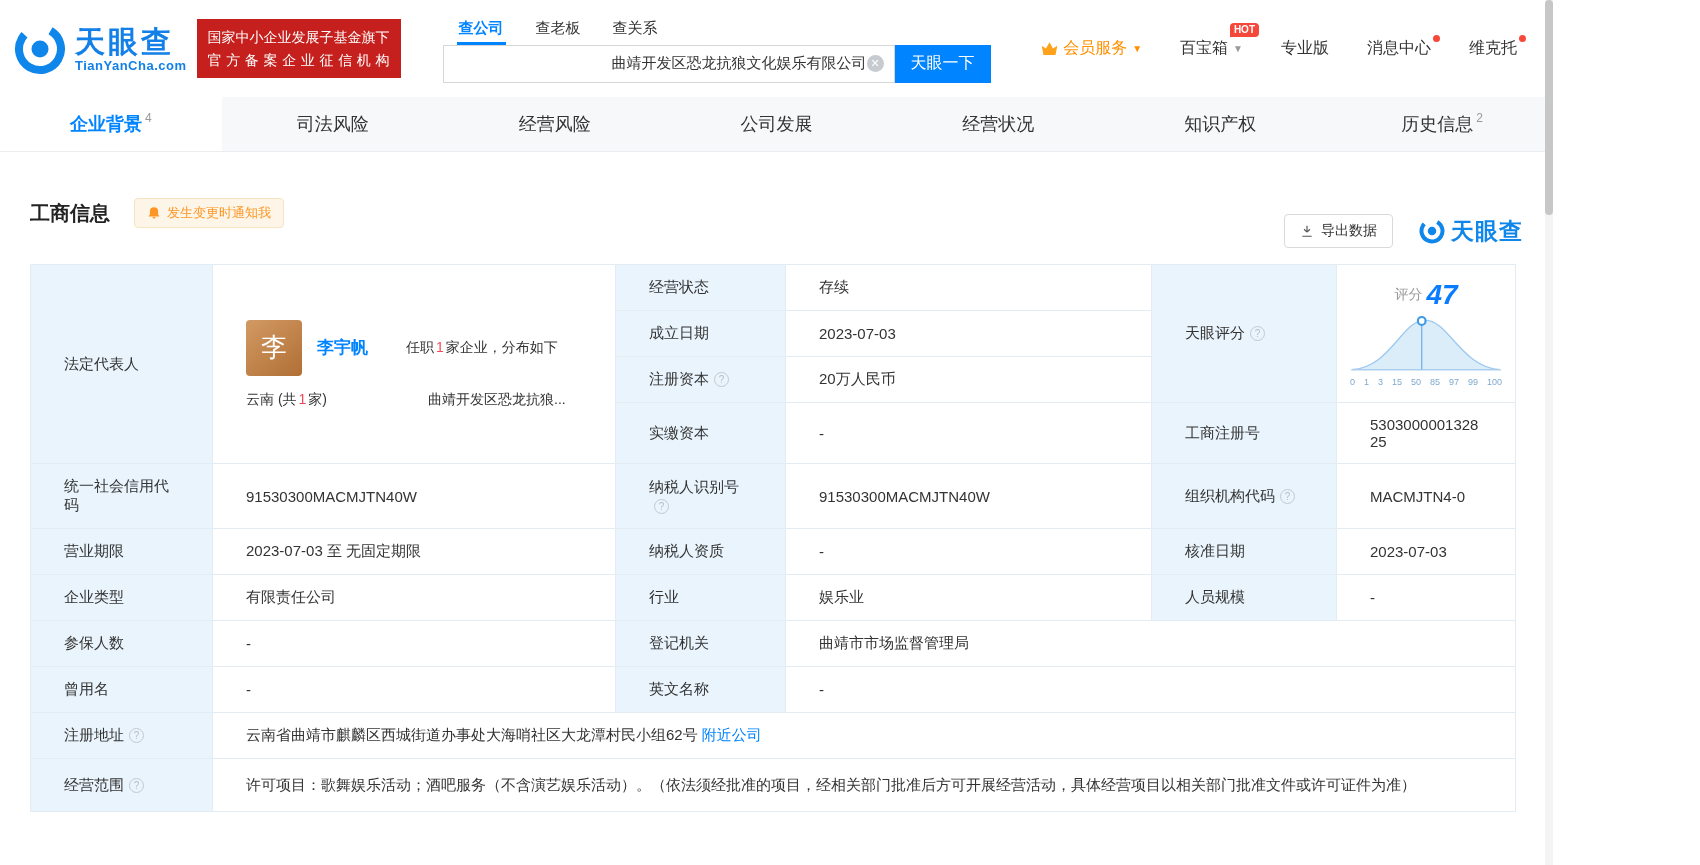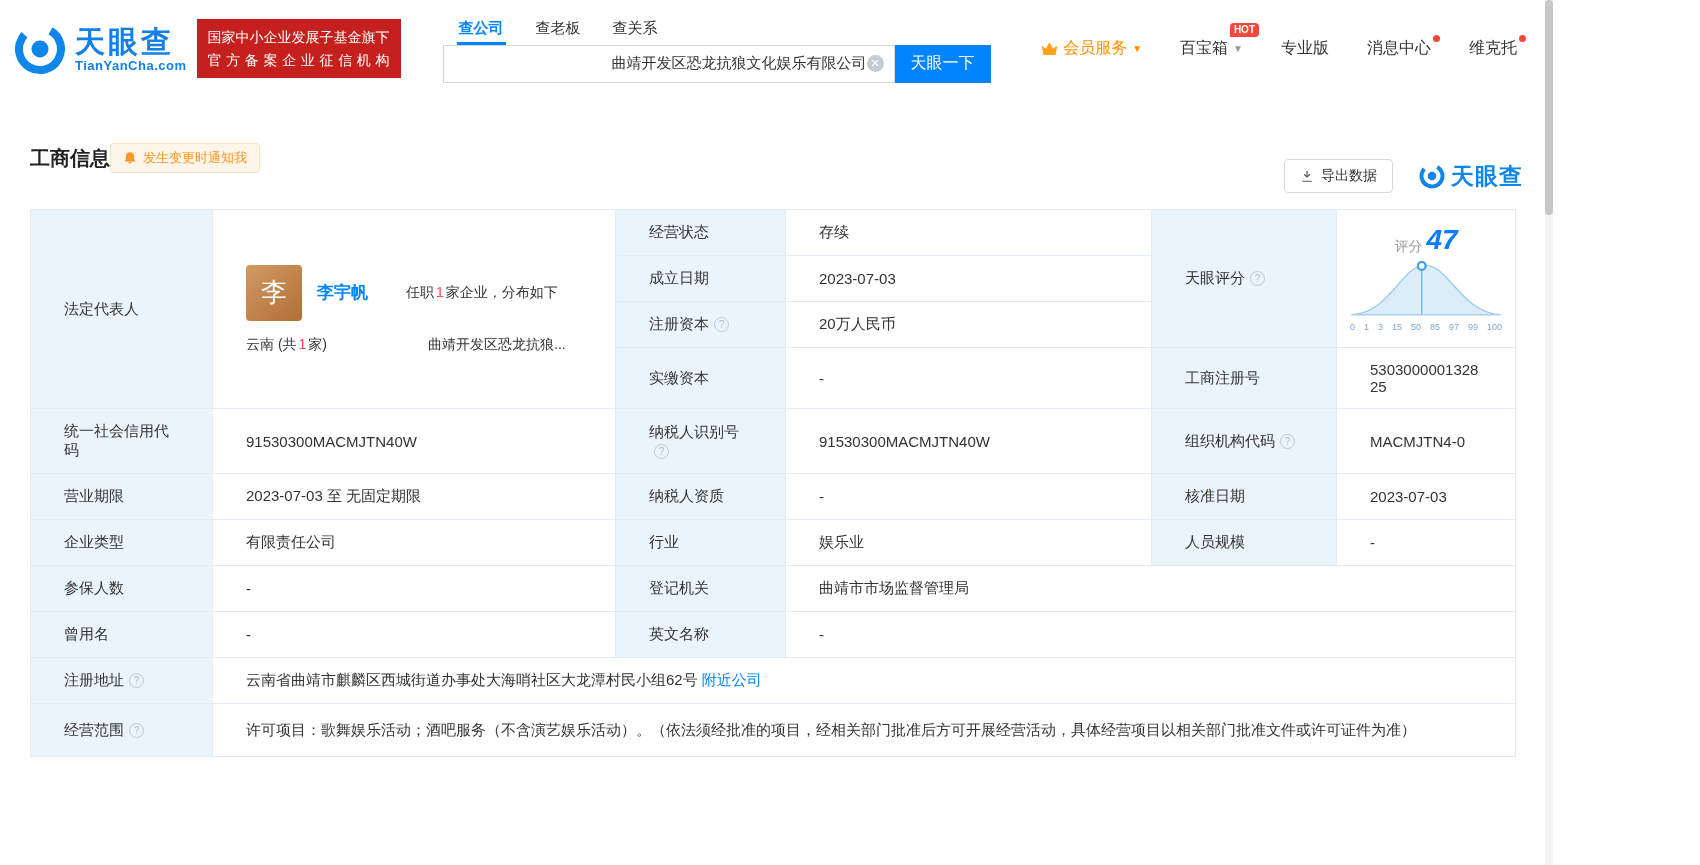--- a/index.html
+++ b/index.html
@@ -40,21 +40,21 @@
   .hot-badge { position: absolute; top: -15px; right: -16px; background: #f5483b; color: #fff; font-size: 10px; line-height: 1; padding: 2px 4px; border-radius: 4px 4px 4px 0; font-weight: bold; }
   .dot { position: absolute; top: -3px; right: -9px; width: 7px; height: 7px; border-radius: 50%; background: #f5483b; }
 
   
   .nav-bar { display: flex; height: 55px; background: #f6f8fa; border-bottom: 1px solid #ebeef1; }
   .nav-tab { flex: 1; display: flex; align-items: center; justify-content: center; font-size: 18px; color: #333; cursor: pointer; }
   .nav-tab.active { background: #fff; color: #0084ff; font-weight: bold; }
   .nav-count { font-size: 12px; color: #999; margin-left: 3px; transform: translateY(-6px); font-weight: normal; }
 
   
-  .section-head { display: flex; align-items: center; padding: 26px 30px 16px; }
+  .section-head { display: flex; align-items: center; padding: 26px 30px 16px; gap: 24px; }
   .section-title { font-size: 20px; font-weight: bold; color: #222; }
   .notify-btn { display: flex; align-items: center; gap: 6px; background: #fdf6e8; border: 1px solid #f6e4c0; color: #ff9524; font-size: 13px; padding: 5px 12px; border-radius: 4px; cursor: pointer; font-family: inherit; }
   .section-right { margin-left: auto; display: flex; align-items: center; gap: 26px; margin-top: 36px; }
   .export-btn { display: flex; align-items: center; gap: 7px; background: #fff; border: 1px solid #d9d9d9; border-radius: 4px; padding: 7px 15px; font-size: 14px; color: #333; cursor: pointer; font-family: inherit; }
   .brand-logo { display: flex; align-items: center; gap: 6px; color: #0f86e9; font-weight: bold; font-size: 23px; letter-spacing: 1px; }
 
   
   .info-table { width: 1486px; margin: 0 30px; border-collapse: collapse; table-layout: fixed; }
   .info-table td { border: 1px solid #e3ecf3; padding: 13px 33px; font-size: 15px; color: #333; vertical-align: middle; word-break: break-all; }
   .info-table td.lbl { background: #e9f4fc; color: #333; }
@@ -67,21 +67,21 @@
   .rep-top { display: flex; align-items: center; }
   .avatar { width: 56px; height: 56px; border-radius: 4px; background: linear-gradient(140deg, #d29a63, #b06f35); color: #fff; font-size: 26px; display: flex; align-items: center; justify-content: center; cursor: pointer; flex: none; }
   .rep-name { margin-left: 15px; font-size: 17px; font-weight: 600; }
   .rep-rel { margin-left: 38px; font-size: 14px; color: #333; }
   .rep-bottom { display: flex; margin-top: 15px; font-size: 14px; color: #333; }
   .rep-region { width: 182px; flex: none; }
   .rep-company { color: #333; cursor: pointer; }
 
   
   td.chart-cell { padding: 6px 12px 8px; }
-  .score-head { display: flex; align-items: flex-end; justify-content: center; gap: 4px; margin-bottom: 2px; }
+  .score-head { display: flex; align-items: center; justify-content: center; gap: 4px; margin-bottom: 2px; }
   .score-caption { font-size: 14px; color: #999; }
   .score-value { font-size: 28px; font-weight: bold; color: #0a7cff; font-style: italic; }
   .curve { display: block; width: 100%; height: 62px; }
   .curve-fill { fill: #dcedfa; stroke: #9cc8ef; stroke-width: 1.5; }
   .marker-line { stroke: #6fb1e8; stroke-width: 1.5; }
   .marker-dot { fill: #fff; stroke: #3f9ae8; stroke-width: 2.5; }
   .axis { stroke: #c9dcec; stroke-width: 1; }
   .ticks { display: flex; justify-content: space-between; font-size: 9px; color: #7fa9cc; padding: 2px 1px 0; }
 
   .addr-link { }
@@ -148,20 +148,45 @@
         <span>消息中心</span>
         <span class="dot"></span>
       </div>
       <div class="menu-item">
         <span>维克托</span>
         <span class="dot"></span>
       </div>
     </div>
   </header>
 
+  <nav class="nav-bar">
+    <div class="nav-tab active">
+      <span>企业背景</span>
+      <span class="nav-count">4</span>
+    </div>
+    <div class="nav-tab">
+      <span>司法风险</span>
+    </div>
+    <div class="nav-tab">
+      <span>经营风险</span>
+    </div>
+    <div class="nav-tab">
+      <span>公司发展</span>
+    </div>
+    <div class="nav-tab">
+      <span>经营状况</span>
+    </div>
+    <div class="nav-tab">
+      <span>知识产权</span>
+    </div>
+    <div class="nav-tab">
+      <span>历史信息</span>
+      <span class="nav-count">2</span>
+    </div>
+  </nav>
 
   <div class="section-head">
     <h2 class="section-title">工商信息</h2>
     <button class="notify-btn">
       <svg width="14" height="14" viewBox="0 0 24 24">
         <path d="M12 2a7 7 0 0 0-7 7v5l-2.2 4h18.4L19 14V9a7 7 0 0 0-7-7zm-2.6 17a2.6 2.6 0 0 0 5.2 0z" fill="#ff9524"></path>
       </svg>
       <span>发生变更时通知我</span>
     </button>
     <div class="section-right">

